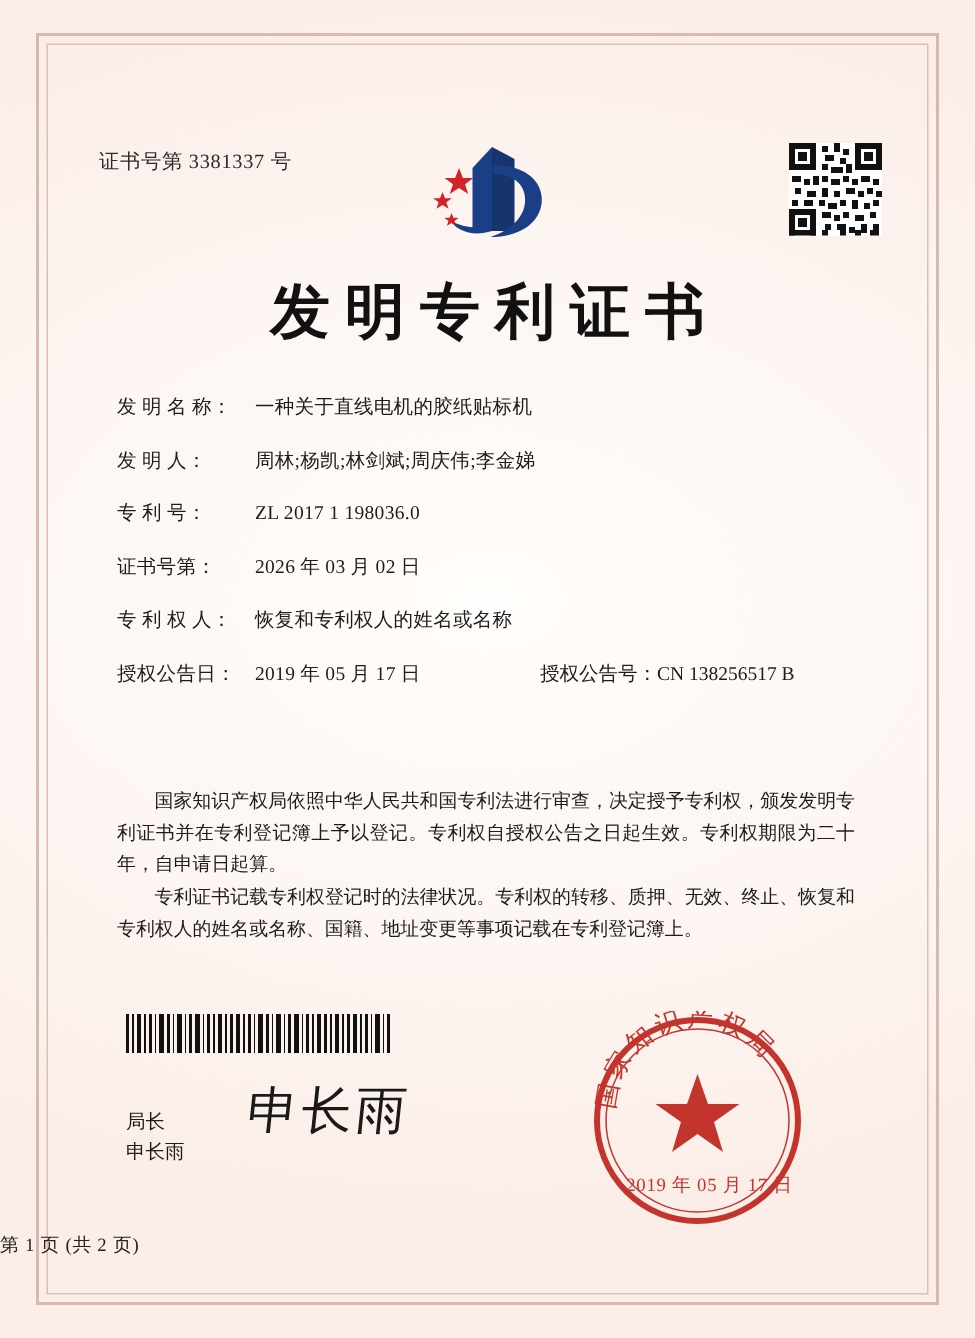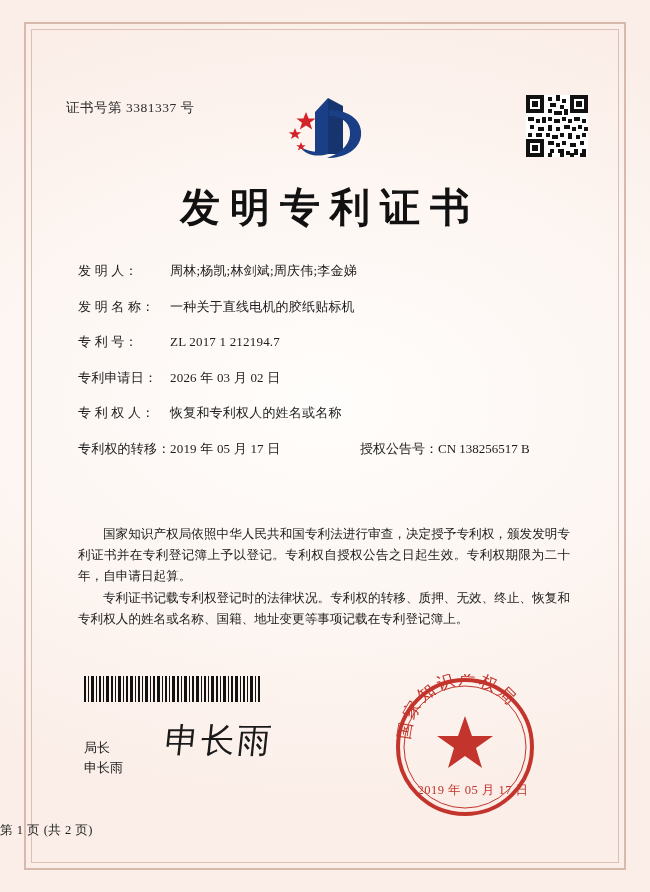--- a/index.html
+++ b/index.html
@@ -267,42 +267,42 @@
           <rect x="27" y="29" width="3" height="2"></rect>
       </g>
     </svg>
   </div>
 
   <div class="title">发明专利证书</div>
 
   <div class="fields">
 
     <div class="frow">
+      <span class="flabel">发 明 名 称：</span><span class="fvalue">一种关于直线电机的胶纸贴标机</span>
+    </div>
+
+    <div class="frow">
       <span class="flabel">发 明 人：</span><span class="fvalue">周林;杨凯;林剑斌;周庆伟;李金娣</span>
     </div>
 
     <div class="frow">
-      <span class="flabel">发 明 名 称：</span><span class="fvalue">一种关于直线电机的胶纸贴标机</span>
-    </div>
-
-    <div class="frow">
-      <span class="flabel">专 利 号：</span><span class="fvalue">ZL 2017 1 212194.7</span>
-    </div>
-
-    <div class="frow">
-      <span class="flabel">专利申请日：</span><span class="fvalue">2026 年 03 月 02 日</span>
+      <span class="flabel">专 利 号：</span><span class="fvalue">ZL 2017 1 198036.0</span>
+    </div>
+
+    <div class="frow">
+      <span class="flabel">证书号第：</span><span class="fvalue">2026 年 03 月 02 日</span>
     </div>
 
     <div class="frow">
       <span class="flabel">专 利 权 人：</span><span class="fvalue">恢复和专利权人的姓名或名称</span>
     </div>
 
 
     <div class="frow">
-      <span class="flabel">专利权的转移：</span><span class="fvalue">2019 年 05 月 17 日</span>
+      <span class="flabel">授权公告日：</span><span class="fvalue">2019 年 05 月 17 日</span>
       <span class="second">
         <span>授权公告号：</span><span>CN 138256517 B</span>
       </span>
     </div>
 
   </div>
 
   <div class="para" id="para2">专利证书记载专利权登记时的法律状况。专利权的转移、质押、无效、终止、恢复和专利权人的姓名或名称、国籍、地址变更等事项记载在专利登记簿上。</div>
   <div class="para" id="para1">国家知识产权局依照中华人民共和国专利法进行审查，决定授予专利权，颁发发明专利证书并在专利登记簿上予以登记。专利权自授权公告之日起生效。专利权期限为二十年，自申请日起算。</div>
 

